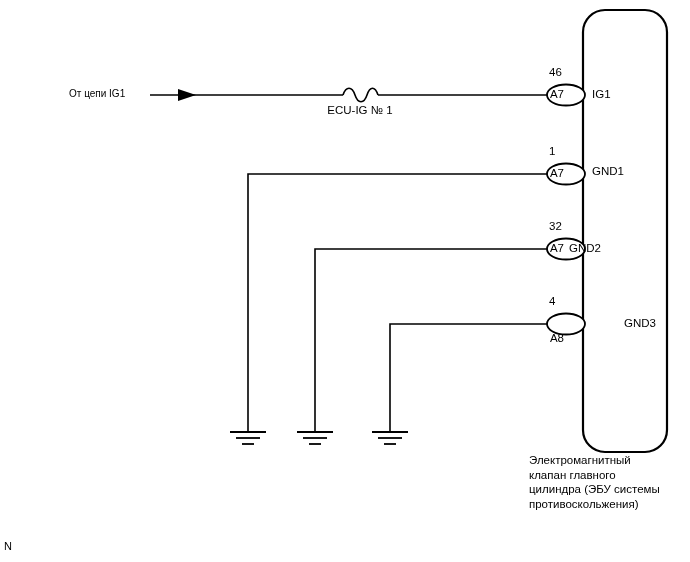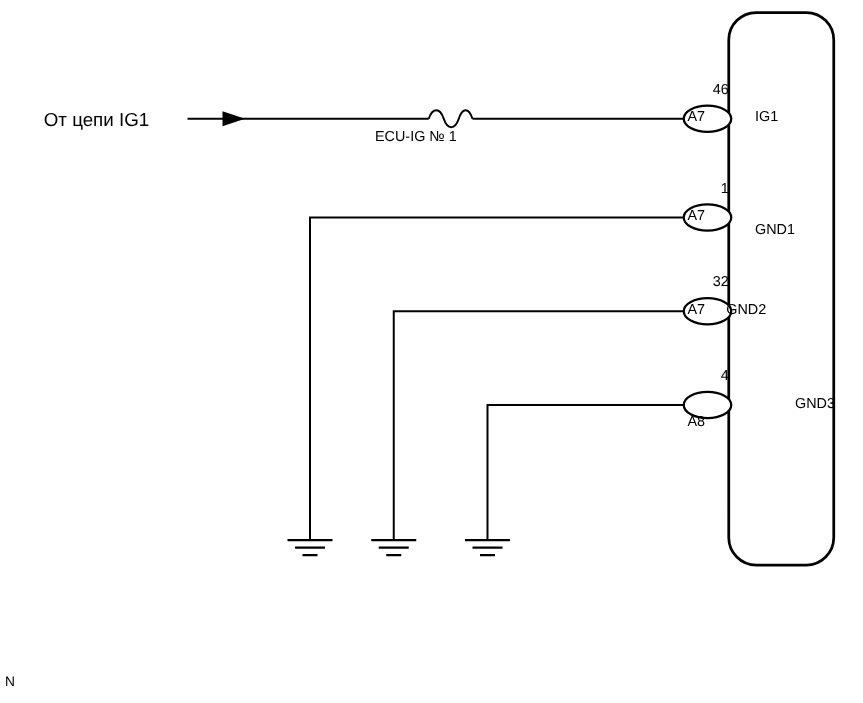--- a/index.html
+++ b/index.html
@@ -24,51 +24,51 @@
   }
   svg.wiring {
     position: absolute;
     left: 0;
     top: 0;
     width: 690px;
     height: 562px;
   }
   .pin-num {
     font-size: 11.5px;
-    text-align: right;
+    text-align: left;
   }
   .conn-code {
     position: absolute;
     font-size: 11.5px;
     text-align: center;
     width: 16px;
   }
   .term-name {
     position: absolute;
     font-size: 11.5px;
-    margin-left: 12px;
   }
   .block-caption {
     position: absolute;
     font-size: 11.5px;
     line-height: 14.5px;
     white-space: pre-line;
   }
   .corner-mark {
     position: absolute;
     font-size: 11px;
   }
   .source-label {
     position: absolute;
-    font-size: 15px;
+    font-size: 10px;
+    margin-left: 34px;
   }
   .fuse-label {
     position: absolute;
     font-size: 11.5px;
-    text-align: left;
+    text-align: center;
   }
 </style>
 </head>
 <body>
 
 <div id="diagram-root">
 
   <svg class="wiring" viewBox="0 0 690 562">
 
     <rect x="583" y="10" width="84" height="442" rx="22" ry="22" fill="#ffffff" stroke="#000000" stroke-width="2.2"></rect>
@@ -113,26 +113,30 @@
   <div class="source-label" style="left:35px; top:88px;">От цепи IG1</div>
 
   <div class="fuse-label" style="left:300px; top:104px; width:120px;">ECU-IG № 1</div>
 
   <div class="pin-num" style="position:absolute; left:549px; top:66px; width:34px;">46</div>
   <div class="conn-code" style="left:549px; top:88px;">A7</div>
   <div class="term-name" style="left:592px; top:88px;">IG1</div>
 
   <div class="pin-num" style="position:absolute; left:549px; top:145px; width:34px;">1</div>
   <div class="conn-code" style="left:549px; top:167px;">A7</div>
-  <div class="term-name" style="left:592px; top:178px;">GND1</div>
+  <div class="term-name" style="left:592px; top:165px;">GND1</div>
 
   <div class="pin-num" style="position:absolute; left:549px; top:220px; width:34px;">32</div>
   <div class="conn-code" style="left:549px; top:242px;">A7</div>
   <div class="term-name" style="left:569px; top:242px;">GND2</div>
 
   <div class="pin-num" style="position:absolute; left:549px; top:295px; width:34px;">4</div>
   <div class="conn-code" style="left:549px; top:332px;">A8</div>
   <div class="term-name" style="left:624px; top:317px;">GND3</div>
 
+  <div class="block-caption" style="left:529px; top:453px; width:160px;">Электромагнитный
+клапан главного
+цилиндра (ЭБУ системы
+противоскольжения)</div>
 
   <div class="corner-mark" style="left:4px; top:540px;">N</div>
 
 </div>
 
 </body></html>

